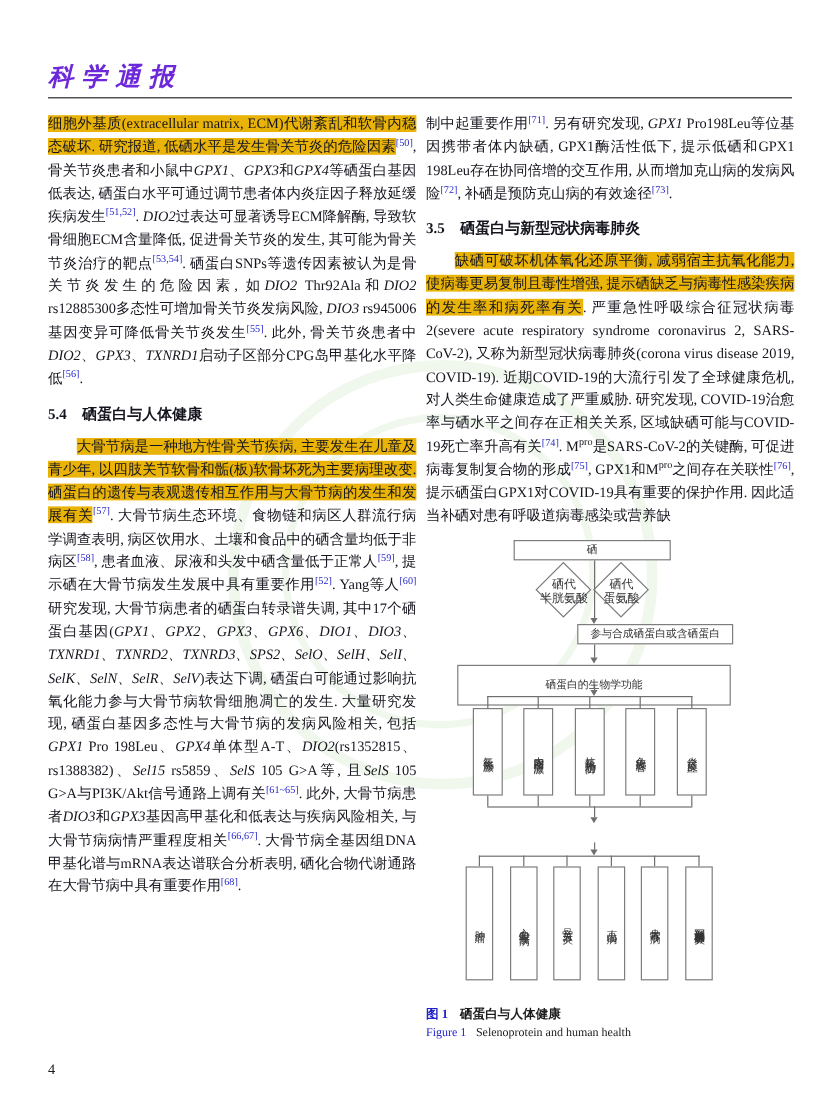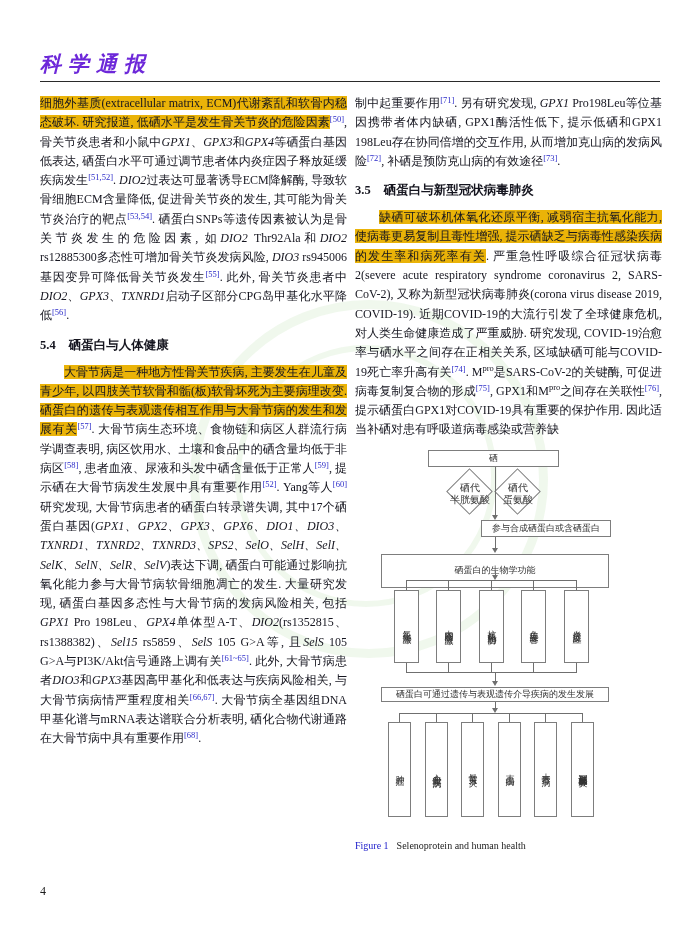--- a/index.html
+++ b/index.html
@@ -122,21 +122,20 @@
 
     <div class="vline" style="left:25px;  top:213px; height:9px;"></div>
     <div class="vline" style="left:67px;  top:213px; height:9px;"></div>
     <div class="vline" style="left:110px; top:213px; height:9px;"></div>
     <div class="vline" style="left:152px; top:213px; height:9px;"></div>
     <div class="vline" style="left:195px; top:213px; height:9px;"></div>
     <div class="hline" style="left:25px; top:222px; width:171px;"></div>
     <div class="vline" style="left:114px; top:222px; height:9px;"></div>
     <div class="arrow-down" style="left:111px; top:231px;"></div>
 
-    <div class="fc-box" style="left:0; top:237px; width:228px; height:15px;">硒蛋白可通过遗传与表观遗传介导疾病的发生发展</div>
 
     <div class="vline" style="left:114px; top:252px; height:6px;"></div>
     <div class="arrow-down" style="left:111px; top:258px;"></div>
     <div class="hline" style="left:18px; top:263px; width:184px;"></div>
     <div class="vline" style="left:18px;  top:263px; height:9px;"></div>
     <div class="vline" style="left:55px;  top:263px; height:9px;"></div>
     <div class="vline" style="left:91px;  top:263px; height:9px;"></div>
     <div class="vline" style="left:128px; top:263px; height:9px;"></div>
     <div class="vline" style="left:164px; top:263px; height:9px;"></div>
     <div class="vline" style="left:201px; top:263px; height:9px;"></div>
@@ -144,18 +143,21 @@
     <div class="fc-box vbox" style="left:7px;   top:272px; width:23px; height:95px;">肿瘤</div>
     <div class="fc-box vbox" style="left:44px;  top:272px; width:23px; height:95px;">心血管疾病</div>
     <div class="fc-box vbox" style="left:80px;  top:272px; width:23px; height:95px;">骨关节炎</div>
     <div class="fc-box vbox" style="left:117px; top:272px; width:23px; height:95px;">克山病</div>
     <div class="fc-box vbox" style="left:153px; top:272px; width:23px; height:95px;">大骨节病</div>
     <div class="fc-box vbox" style="left:190px; top:272px; width:23px; height:95px; letter-spacing:0.5px;">新型冠状病毒肺炎</div>
   </div>
 
   <div class="fig-caption">
     <div class="cap-line">
+      <span class="cap-label-zh">图 1</span><span class="cap-text-zh">硒蛋白与人体健康</span>
+    </div>
+    <div class="cap-line">
       <span class="cap-label-en">Figure 1</span><span class="cap-text-en">Selenoprotein and human health</span>
     </div>
   </div>
 </div>
 
 <div class="page-number">4</div>
 
 </body></html>

